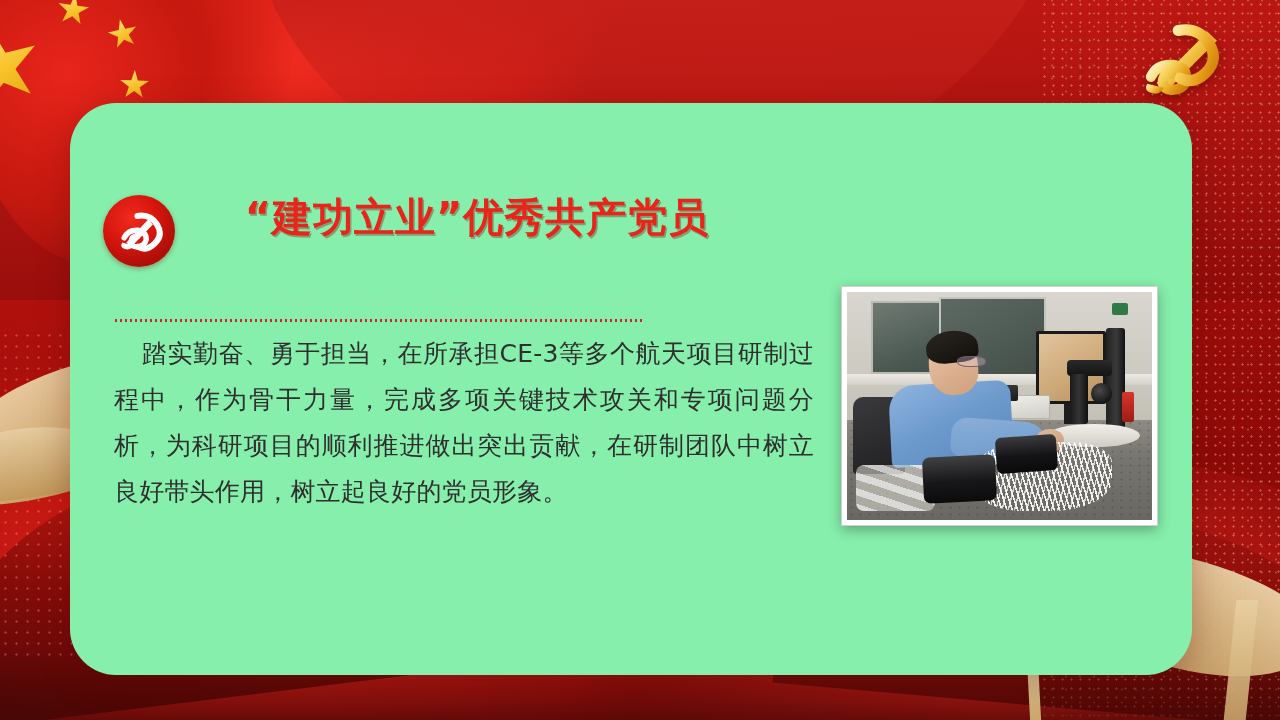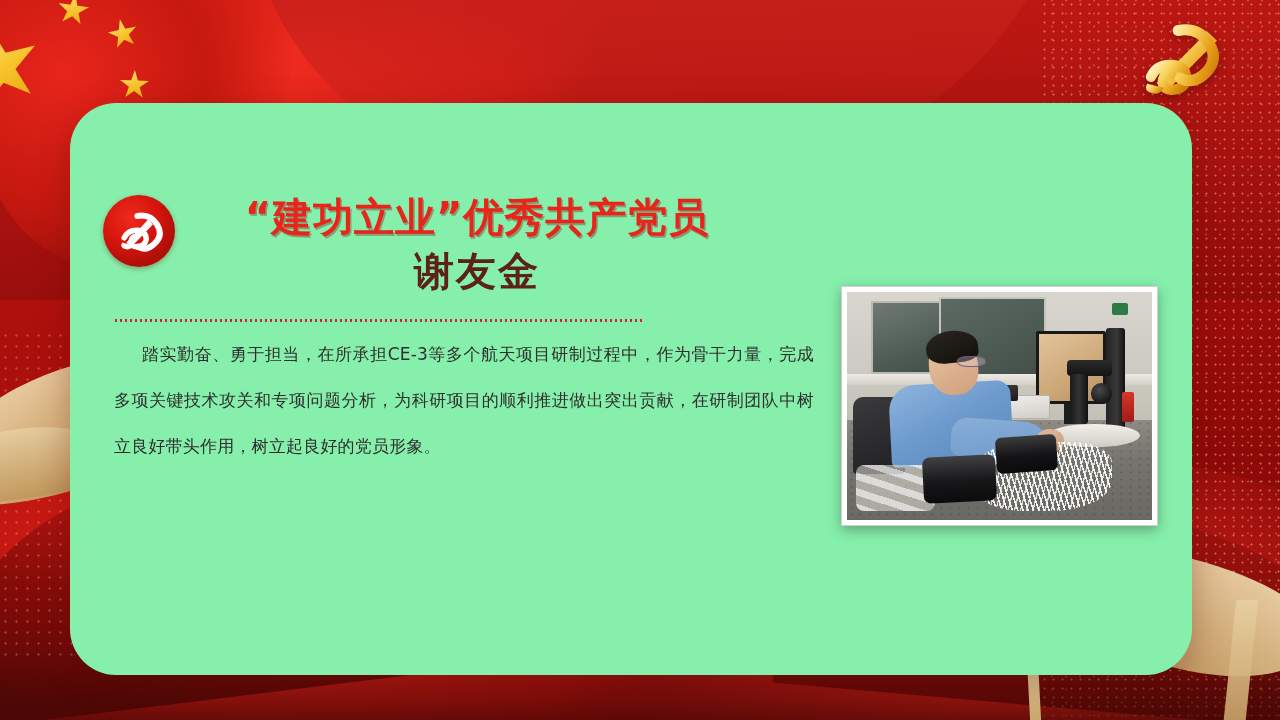--- a/index.html
+++ b/index.html
@@ -180,21 +180,21 @@
   
   .divider{
     position:absolute;left:45px;top:216px;width:527px;height:3px;
     background-image:linear-gradient(to right,#c9292b 0 2px, rgba(0,0,0,0) 2px 5px);
     background-size:5px 3px;background-repeat:repeat-x;
   }
 
   
   .body-text{
     position:absolute;left:44px;top:228px;width:700px;
-    font-size:17px;line-height:46px;
+    font-size:25px;line-height:46px;
     color:#2f2f2f;
     font-family:"DejaVu Sans","Liberation Sans",sans-serif;
     text-align:justify;
     letter-spacing:.2px;
   }
   .body-text p{margin:0;text-indent:28px;}
 
   
   .photo-frame{
     position:absolute;left:771px;top:183px;width:317px;height:240px;
@@ -340,21 +340,20 @@
         <svg viewBox="0 0 48 48" xmlns="http://www.w3.org/2000/svg">
           <g transform="rotate(-14 24 24)">
             <path d="M9 32 L36 15 L39 21 L12 38 Z" fill="#ffffff"></path>
             <path d="M8 27 q6 -7 15 -4 q8 4 6 11 q-3 6 -10 5 q-7 -1 -5 -7 q2 -5 7 -3" fill="none" stroke="#ffffff" stroke-width="5.5" stroke-linecap="round"></path>
             <path d="M26 9 q13 1 17 13 q4 12 -7 18 q-10 6 -17 -1" fill="none" stroke="#ffffff" stroke-width="6" stroke-linecap="round"></path>
             <path d="M5 31 q-4 4 1 7 q5 3 9 -1 z" fill="#ffffff"></path>
           </g>
         </svg>
       </div>
       <div class="title">“建功立业”优秀共产党员</div>
-      <div class="subtitle">谢友金</div>
     </div>
 
     <div class="divider"></div>
 
     <div class="body-text">
       <p>踏实勤奋、勇于担当，在所承担CE-3等多个航天项目研制过程中，作为骨干力量，完成多项关键技术攻关和专项问题分析，为科研项目的顺利推进做出突出贡献，在研制团队中树立良好带头作用，树立起良好的党员形象。</p>
     </div>
 
     <div class="photo-frame">
       <div class="photo">

